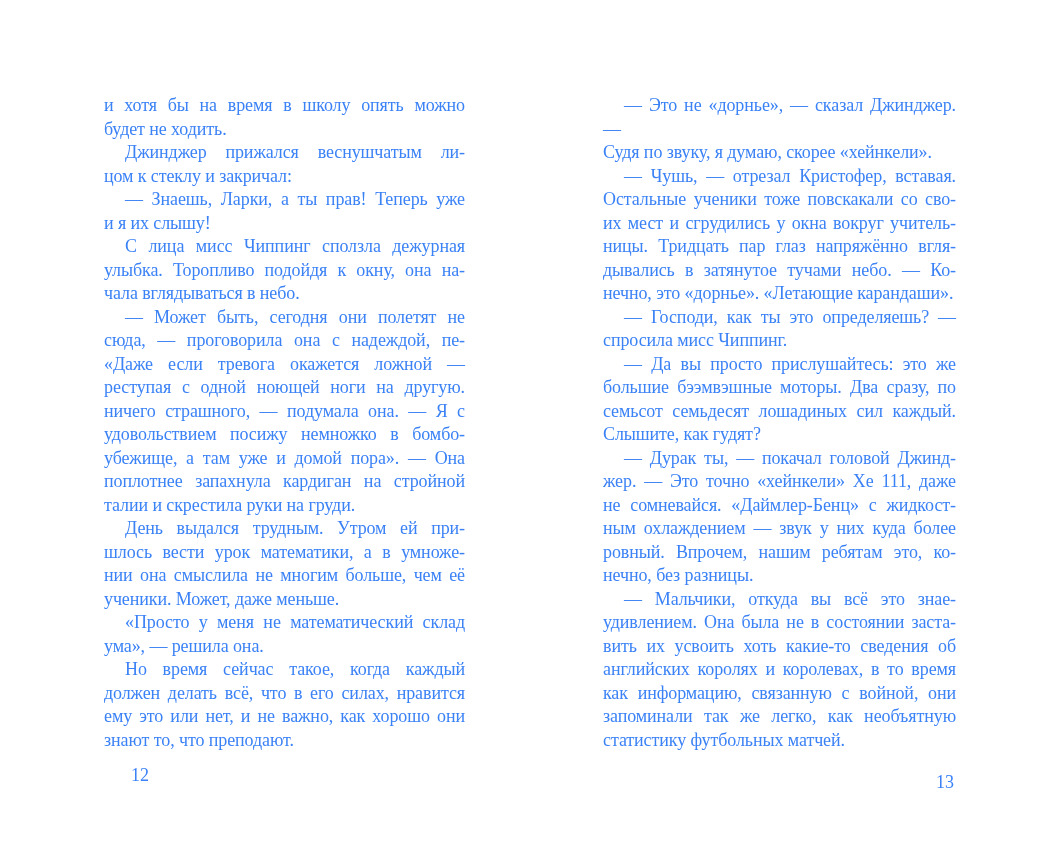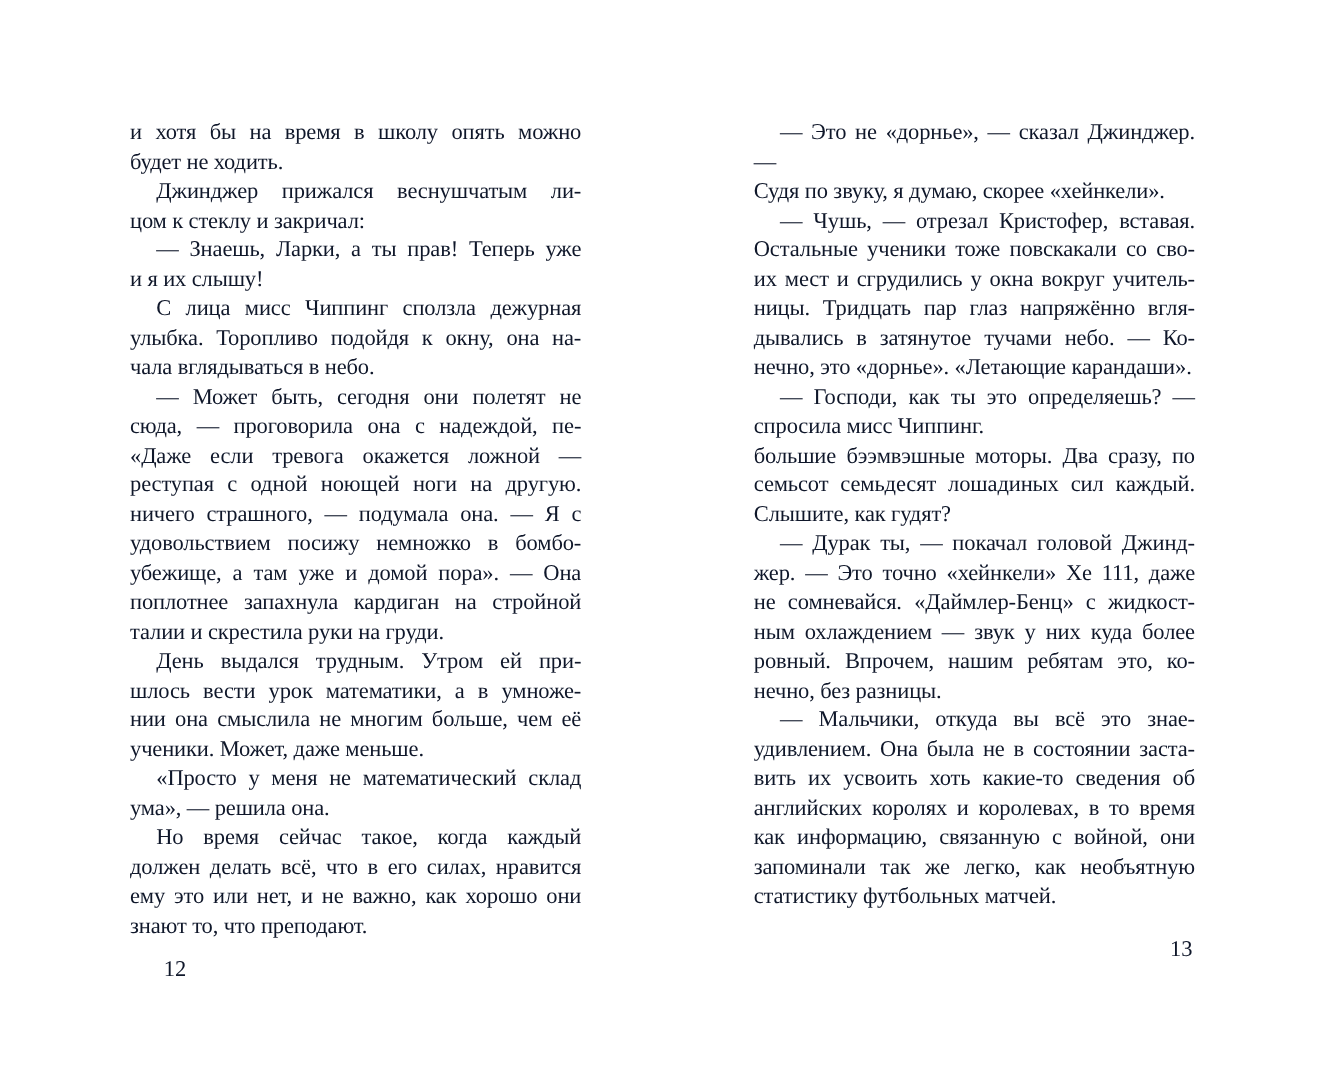--- a/index.html
+++ b/index.html
@@ -57,21 +57,21 @@
   }
   .folio-right {
     text-align: right;
     padding-right: 2px;
     margin-top: 18px;
   }
 </style>
 </head>
 <body>
 
-<div class="spread" style="color: #0f172a; background: rgb(255, 255, 255);">
+<div class="spread" style="color: #3b82f6; background: rgb(255, 255, 255);">
 
   <div class="page-column col-left">
     <div class="text-block">
         <div class="line">и хотя бы на время в школу опять можно</div>
         <div class="line pend">будет не ходить.</div>
         <div class="line pstart">Джинджер прижался веснушчатым ли-</div>
         <div class="line pend">цом к стеклу и закричал:</div>
         <div class="line pstart">— Знаешь, Ларки, а ты прав! Теперь уже</div>
         <div class="line pend">и я их слышу!</div>
         <div class="line pstart">С лица мисс Чиппинг сползла дежурная</div>
@@ -105,20 +105,21 @@
         <div class="line pstart">— Это не «дорнье», — сказал Джинджер. —</div>
         <div class="line pend">Судя по звуку, я думаю, скорее «хейнкели».</div>
         <div class="line pstart">— Чушь, — отрезал Кристофер, вставая.</div>
         <div class="line">Остальные ученики тоже повскакали со сво-</div>
         <div class="line">их мест и сгрудились у окна вокруг учитель-</div>
         <div class="line">ницы. Тридцать пар глаз напряжённо вгля-</div>
         <div class="line">дывались в затянутое тучами небо. — Ко-</div>
         <div class="line pend">нечно, это «дорнье». «Летающие карандаши».</div>
         <div class="line pstart">— Господи, как ты это определяешь? —</div>
         <div class="line pend">спросила мисс Чиппинг.</div>
+        <div class="line pstart">— Да вы просто прислушайтесь: это же</div>
         <div class="line">большие бээмвэшные моторы. Два сразу, по</div>
         <div class="line">семьсот семьдесят лошадиных сил каждый.</div>
         <div class="line pend">Слышите, как гудят?</div>
         <div class="line pstart">— Дурак ты, — покачал головой Джинд-</div>
         <div class="line">жер. — Это точно «хейнкели» Хе 111, даже</div>
         <div class="line">не сомневайся. «Даймлер-Бенц» с жидкост-</div>
         <div class="line">ным охлаждением — звук у них куда более</div>
         <div class="line">ровный. Впрочем, нашим ребятам это, ко-</div>
         <div class="line pend">нечно, без разницы.</div>
         <div class="line pstart">— Мальчики, откуда вы всё это знае-</div>

